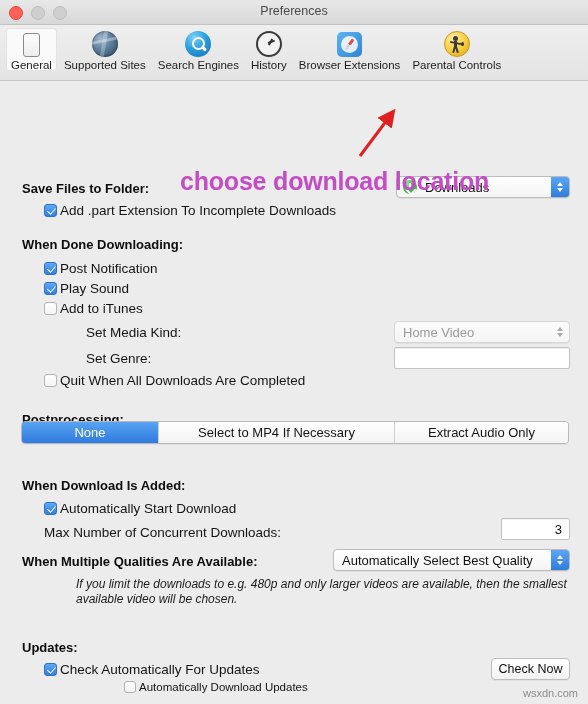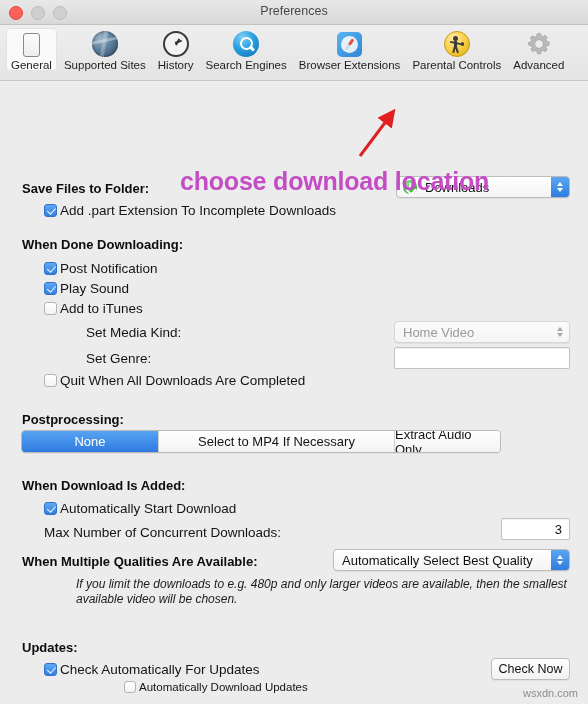--- a/index.html
+++ b/index.html
@@ -290,29 +290,29 @@
       <div class="tb-label">General</div>
     </div>
     <div class="tb-item">
       <div class="tb-icon">
           <div class="ic-globe"></div>
         </div>
       <div class="tb-label">Supported Sites</div>
     </div>
     <div class="tb-item">
       <div class="tb-icon">
+          <div class="ic-search"></div>
+        </div>
+      <div class="tb-label">Search Engines</div>
+    </div>
+    <div class="tb-item">
+      <div class="tb-icon">
           <div class="ic-clock"></div>
         </div>
       <div class="tb-label">History</div>
-    </div>
-    <div class="tb-item">
-      <div class="tb-icon">
-          <div class="ic-search"></div>
-        </div>
-      <div class="tb-label">Search Engines</div>
     </div>
     <div class="tb-item">
       <div class="tb-icon">
           <div class="ic-ext">
             <div class="needle"></div>
           </div>
         </div>
       <div class="tb-label">Browser Extensions</div>
     </div>
     <div class="tb-item">
@@ -321,33 +321,20 @@
           <div class="head"></div>
             <div class="body"></div>
             <div class="arm"></div>
           <div class="leg1"></div>
             <div class="leg2"></div>
             <div class="kid"></div>
         </div>
       </div>
       <div class="tb-label">Parental Controls</div>
     </div>
-    <div class="tb-item">
-      <div class="tb-icon">
-        <div class="ic-gear">
-          <svg width="26" height="26" viewBox="0 0 26 26" aria-hidden="true">
-            <g fill="#b9b9b9" stroke="#9d9d9d" stroke-width="0.6">
-              <path d="M13 2.2l1.6.25.5 2.4 1.9.8 2-1.4 2.3 2.3-1.4 2 .8 1.9 2.4.5.25 1.6-.25 1.6-2.4.5-.8 1.9 1.4 2-2.3 2.3-2-1.4-1.9.8-.5 2.4-1.6.25-1.6-.25-.5-2.4-1.9-.8-2 1.4-2.3-2.3 1.4-2-.8-1.9-2.4-.5L2.2 13l.25-1.6 2.4-.5.8-1.9-1.4-2 2.3-2.3 2 1.4 1.9-.8.5-2.4z"></path>
-            </g>
-            <circle cx="13" cy="13" r="4.3" fill="#ededed" stroke="#a5a5a5" stroke-width="0.8"></circle>
-          </svg>
-        </div>
-      </div>
-      <div class="tb-label">Advanced</div>
-    </div>
   </div>
 
   <div class="content">
 
     <div class="section-title" style="left:22px; top:100px;">Save Files to Folder:</div>
     <div class="popup" style="left:396px; top:95px; width:174px;">
       <div class="dlicon"></div>
       <div class="ptext">Downloads</div>
       <div class="stepper">
           <div class="up"></div>
@@ -386,21 +373,21 @@
     <div class="field" style="left:394px; top:266px; width:176px; justify-content:flex-start;">
       <span></span>
     </div>
 
     <div class="chk" style="left:44px; top:292px;">
       <div class="box"></div>
       <div class="lbl">Quit When All Downloads Are Completed</div>
     </div>
 
     <div class="section-title" style="left:22px; top:331px;">Postprocessing:</div>
-    <div class="segmented" style="left:21px; top:349px; width:480px;">
+    <div class="segmented" style="left:21px; top:340px; width:548px;">
       <div class="seg active" style="flex:0 0 136px;">None</div>
       <div class="seg" style="flex:0 0 235px;">Select to MP4 If Necessary</div>
       <div class="seg">Extract Audio Only</div>
     </div>
 
     <div class="section-title" style="left:22px; top:397px;">When Download Is Added:</div>
     <div class="chk on" style="left:44px; top:420px;">
       <div class="box"></div>
       <div class="lbl">Automatically Start Download</div>
     </div>

